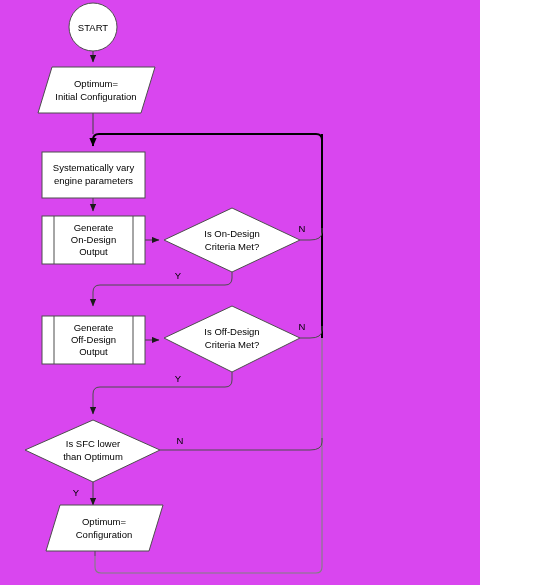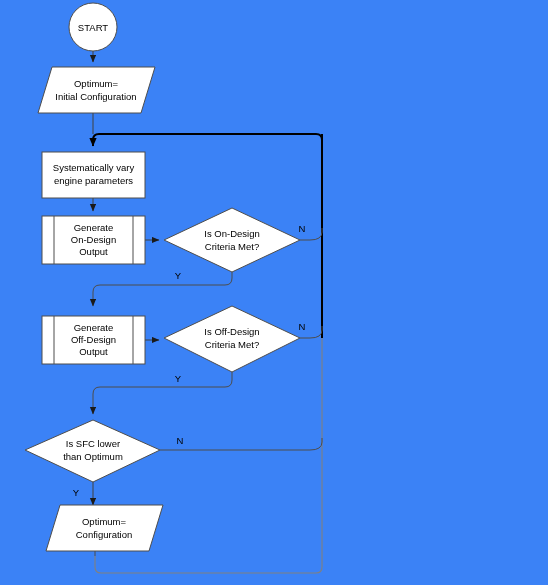--- a/index.html
+++ b/index.html
@@ -8,23 +8,23 @@
     background: #ffffff;
   }
   body {
     width: 548px;
     height: 585px;
     font-family: "Liberation Sans", sans-serif;
     overflow: hidden;
   }
   #flowchart-root {
     position: relative;
-    width: 548px;
+    width: 480px;
     height: 585px;
-    background: #3b82f6;
+    background: #d946ef;
   }
   svg.chart-svg {
     display: block;
     width: 548px;
     height: 585px;
   }
   .node-shape {
     fill: #ffffff;
     stroke: #4d4d4d;
     stroke-width: 1;

